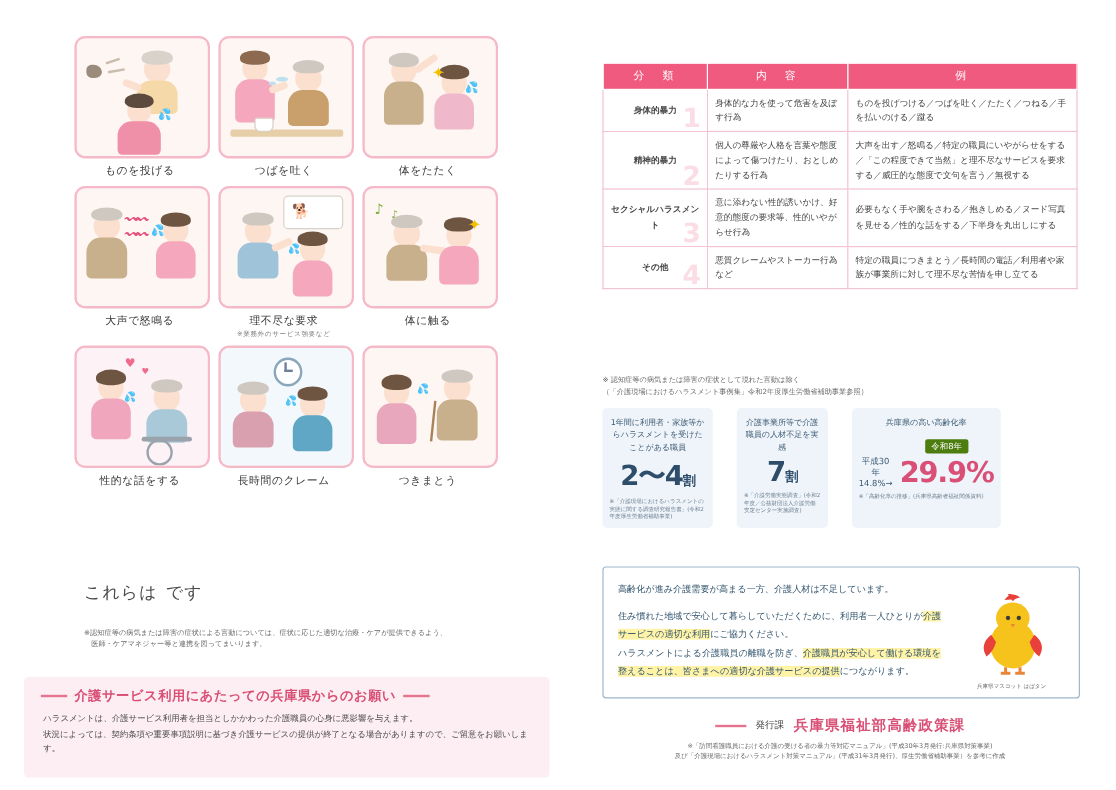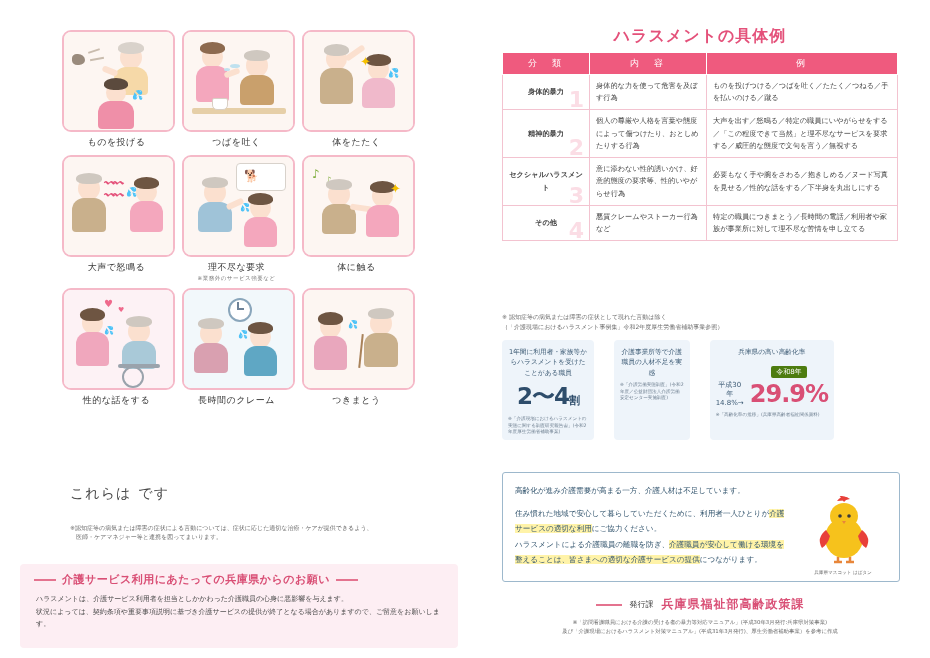--- a/index.html
+++ b/index.html
@@ -269,21 +269,20 @@
         <div class="reqtitle">介護サービス利用にあたっての兵庫県からのお願い</div>
         <div class="bar"></div>
       </div>
       <div class="reqbody" style="white-space:pre-line;">ハラスメントは、介護サービス利用者を担当としかかわった介護職員の心身に悪影響を与えます。
 状況によっては、契約条項や重要事項説明に基づき介護サービスの提供が終了となる場合がありますので、ご留意をお願いします。</div>
     </div>
   </div>
 
   <div class="right">
 
-    <div class="rtitle">ハラスメントの具体例</div>
 
     <table class="hz">
       <thead>
         <tr>
           <th>分　類</th>
           <th>内　容</th>
           <th>例</th>
         </tr>
       </thead>
       <tbody>
@@ -326,20 +325,21 @@
 （「介護現場におけるハラスメント事例集」令和2年度厚生労働省補助事業参照）</div>
 
     <div class="stats">
       <div class="stat s1">
         <div class="lbl">1年間に利用者・家族等からハラスメントを受けたことがある職員</div>
         <div class="big"><span>2〜4</span><span class="u">割</span></div>
         <div class="fn">※「介護現場におけるハラスメントの実態に関する調査研究報告書」(令和2年度厚生労働省補助事業)</div>
       </div>
       <div class="stat s2">
         <div class="lbl">介護事業所等で介護職員の人材不足を実感</div>
+        <div class="big"><span>7</span><span class="u">割</span></div>
         <div class="fn">※「介護労働実態調査」(令和2年度／公益財団法人介護労働安定センター実施調査)</div>
       </div>
       <div class="stat s3">
         <div class="lbl">兵庫県の高い高齢化率</div>
         <div class="yrrow">
           <div>
             <div class="yrold">平成30年</div>
             <div class="yrold">14.8%→</div>
           </div>
           <div>

